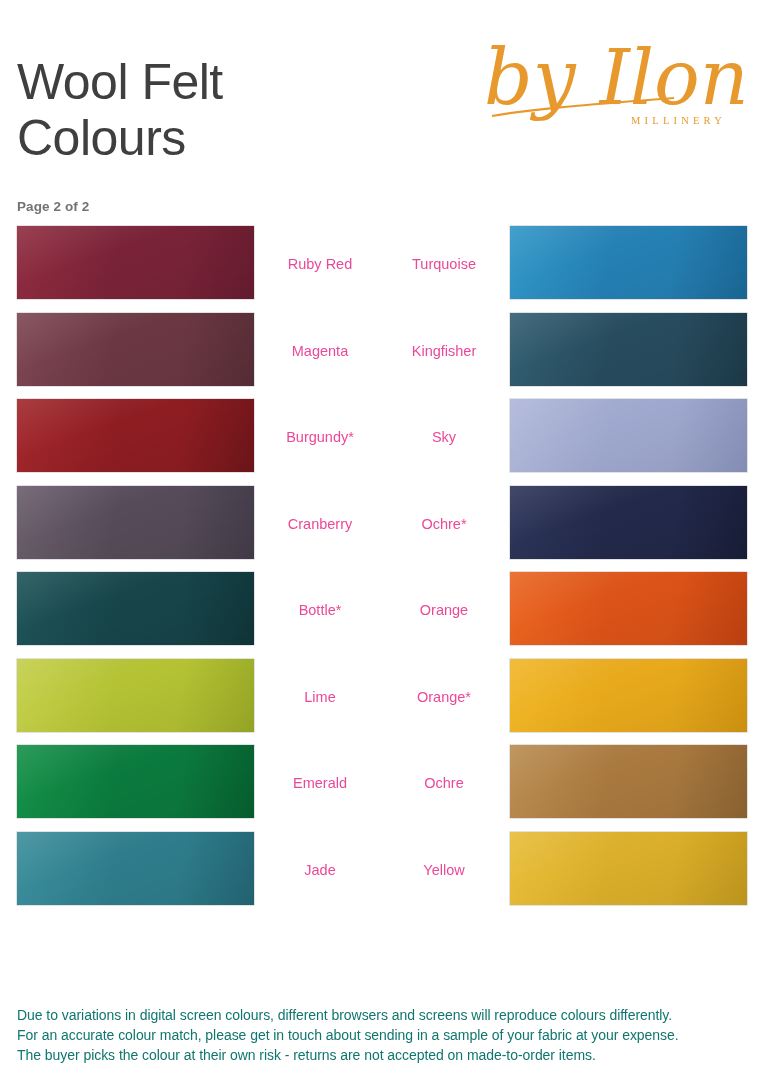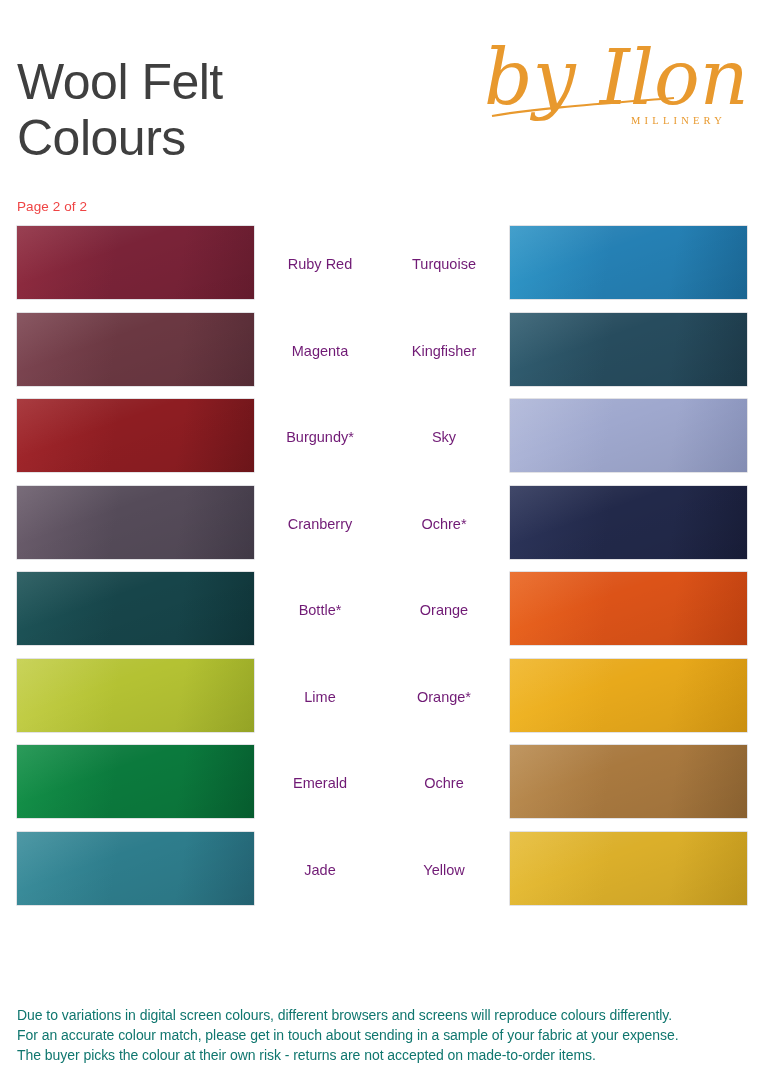--- a/index.html
+++ b/index.html
@@ -34,22 +34,22 @@
     letter-spacing: -0.5px;
     color: #3f3f3f;
     margin: 0;
     white-space: pre-line;
   }
   .page-number {
     position: absolute;
     left: 17px;
     top: 199px;
     font-size: 13.5px;
-    font-weight: 400;
-    color: #ef4444;
+    font-weight: 700;
+    color: #737373;
     letter-spacing: 0.1px;
   }
 
   
   .logo {
     position: absolute;
     right: 18px;
     top: 12px;
     width: 268px;
     height: 128px;
@@ -93,21 +93,21 @@
   .swatch.right { left: 510px; }
   .swatch-sheen {
     position: absolute;
     inset: 0;
     pointer-events: none;
   }
   .label {
     position: absolute;
     top: 30px;
     font-size: 14.5px;
-    color: #701a75;
+    color: #ec4899;
     text-align: center;
     white-space: nowrap;
   }
   .label.left-label {
     left: 262px;
     width: 116px;
   }
   .label.right-label {
     left: 386px;
     width: 116px;

